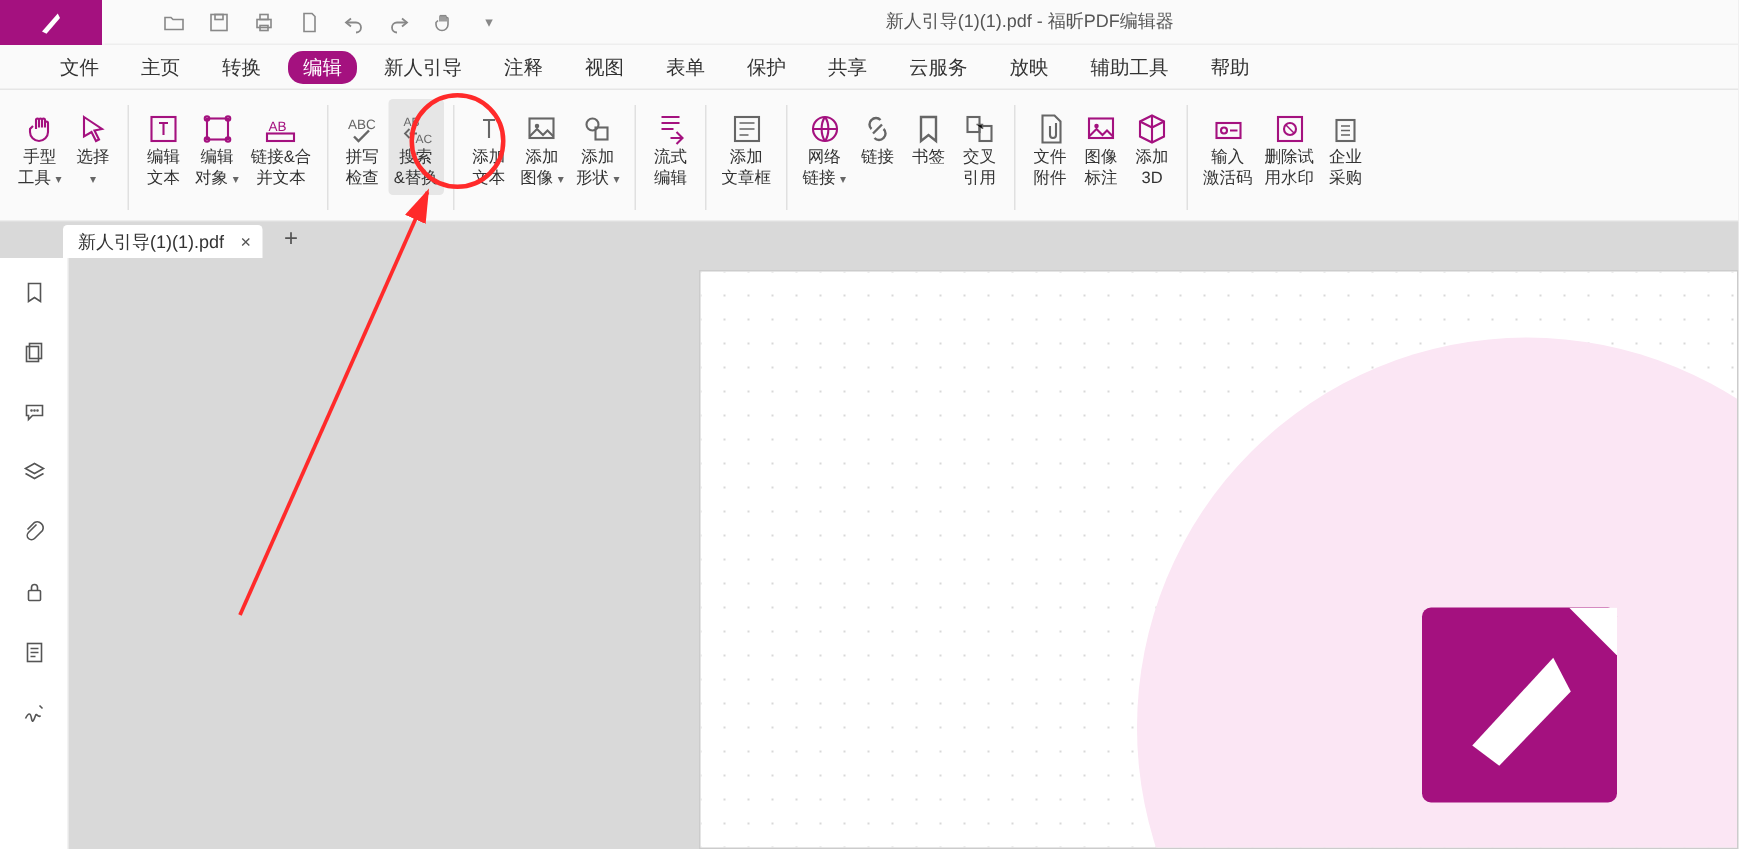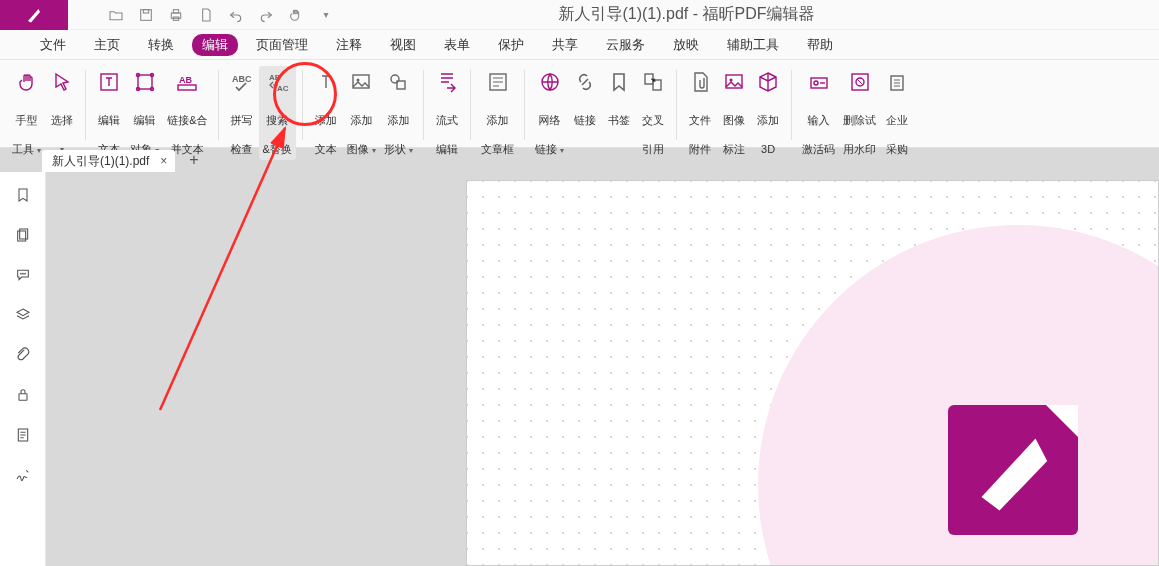--- a/index.html
+++ b/index.html
@@ -4,31 +4,31 @@
 <style>
 * { margin: 0; padding: 0; box-sizing: border-box; font-family: "Microsoft YaHei", sans-serif; }
 body { width: 1159px; height: 566px; background: #fff; overflow: hidden; font-size: 12px; color: #333; }
 
 .titlebar { height: 30px; background: #fafafa; display: flex; align-items: center; border-bottom: 1px solid #eee; }
 .app-logo { width: 68px; height: 30px; background: #a4117f; display: flex; align-items: center; justify-content: center; position: relative; }
 .app-logo::after { content: ""; position: absolute; right: -2px; top: 0; bottom: 0; width: 2px; background: #fff; opacity: .3; }
 .app-logo svg { width: 18px; height: 18px; }
 .qat { display: flex; align-items: center; gap: 14px; margin-left: 40px; }
 .qat-icon { width: 16px; height: 16px; color: #888; display: flex; align-items: center; justify-content: center; cursor: pointer; }
-.title-text { flex: 1; text-align: center; color: #555; font-size: 16px; padding-right: 120px; }
+.title-text { flex: 1; text-align: center; color: #555; font-size: 12px; padding-right: 120px; }
 
 .menubar { height: 30px; background: #fafafa; display: flex; align-items: center; padding-left: 30px; gap: 8px; border-bottom: 1px solid #e6e6e6; }
 .menu-item { padding: 2px 10px; font-size: 13px; color: #333; cursor: pointer; border-radius: 10px; }
 .menu-item.active { background: #a4117f; color: #fff; }
 
 .ribbon { height: 88px; background: #fafafa; display: flex; align-items: flex-start; padding: 6px 8px 0 8px; border-bottom: 1px solid #e0e0e0; gap: 0; }
 .rb-btn { display: flex; flex-direction: column; align-items: center; justify-content: flex-start; padding: 4px 4px 0 4px; min-width: 34px; cursor: pointer; position: relative; }
-.rb-btn .ico { height: 28px; display: flex; align-items: flex-start; justify-content: center; color: #a4117f; font-weight: bold; }
+.rb-btn .ico { height: 28px; display: flex; align-items: flex-end; justify-content: center; color: #a4117f; }
 .rb-btn .ico.gray { color: #666; }
-.rb-btn .lbl { font-size: 11px; line-height: 13px; color: #333; text-align: center; white-space: nowrap; margin-top: 16px; }
+.rb-btn .lbl { font-size: 11px; line-height: 13px; color: #333; text-align: center; white-space: nowrap; margin-top: 1px; }
 .rb-btn .dd { font-size: 8px; color: #666; }
 .rb-sep { width: 1px; background: #e0e0e0; height: 70px; margin: 4px 6px 0 6px; }
 .rb-btn.highlight { background: #e6e6e6; border-radius: 3px; padding-bottom: 4px; }
 
 .tabstrip { height: 24px; background: #d9d9d9; display: flex; align-items: center; padding-left: 42px; }
 .tab { background: #fff; height: 22px; padding: 0 26px 0 10px; display: flex; align-items: center; font-size: 12px; position: relative; border-top-left-radius: 3px; border-top-right-radius: 3px; margin-top: 2px; }
 .tab-close { position: absolute; right: 8px; font-size: 12px; color: #555; cursor: pointer; }
 .tab-add { margin-left: 14px; font-size: 16px; color: #555; cursor: pointer; }
 
 .workarea { display: flex; height: 394px; background: #d9d9d9; }
@@ -107,21 +107,21 @@
     <span class="qat-icon" style="font-size:10px;color:#888;">▾</span>
   </div>
   <div class="title-text">新人引导(1)(1).pdf - 福昕PDF编辑器</div>
 </div>
 
 <div class="menubar" id="menubar">
     <div class="menu-item">文件</div>
     <div class="menu-item">主页</div>
     <div class="menu-item">转换</div>
     <div class="menu-item active">编辑</div>
-    <div class="menu-item">页面管理</div>
+    <div class="menu-item">新人引导</div>
     <div class="menu-item">注释</div>
     <div class="menu-item">视图</div>
     <div class="menu-item">表单</div>
     <div class="menu-item">保护</div>
     <div class="menu-item">共享</div>
     <div class="menu-item">云服务</div>
     <div class="menu-item">放映</div>
     <div class="menu-item">辅助工具</div>
     <div class="menu-item">帮助</div>
   </div>

